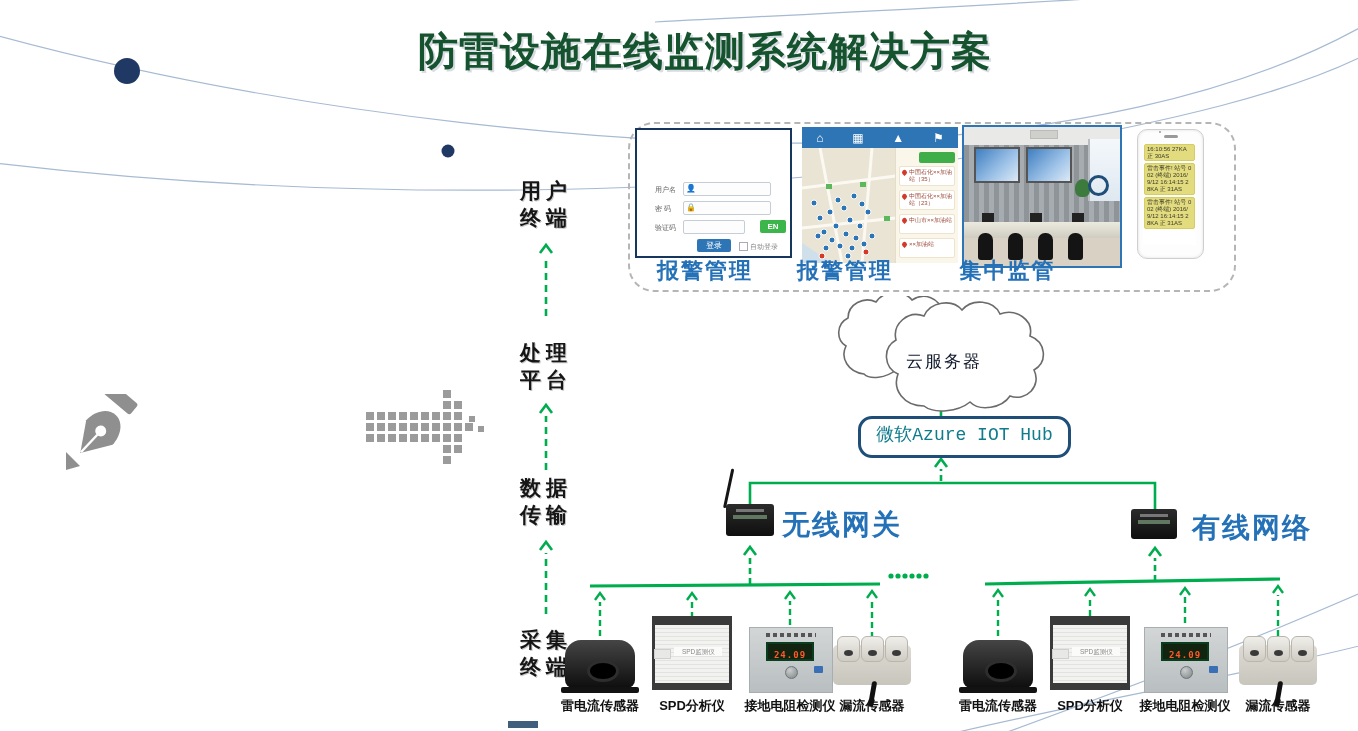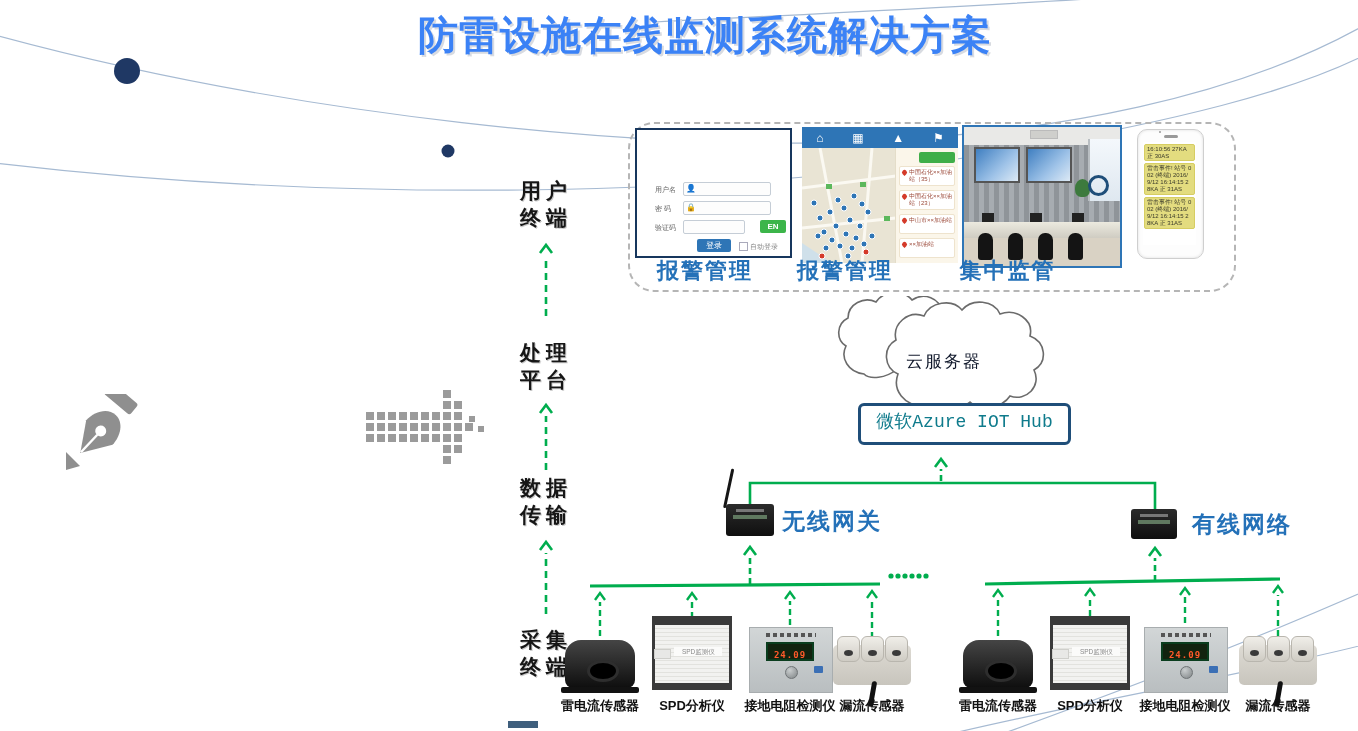--- a/index.html
+++ b/index.html
@@ -2,22 +2,22 @@
 <html><head>
 <meta charset="utf-8">
 <style>
   html,body{margin:0;padding:0;background:#fff;}
   .slide{position:relative;width:1358px;height:731px;background:#fff;overflow:hidden;
          font-family:"Liberation Sans",sans-serif;}
   .abs{position:absolute;}
   svg.layer{position:absolute;left:0;top:0;pointer-events:none;}
 
   
-  .title{left:355px;top:8px;width:700px;text-align:center;font-size:40px;font-weight:bold;
-         color:#3b82f6;letter-spacing:1px;text-shadow:2px 2px 0 #d8dbe1;z-index:3;}
+  .title{left:355px;top:24px;width:700px;text-align:center;font-size:40px;font-weight:bold;
+         color:#14532d;letter-spacing:1px;text-shadow:2px 2px 0 #d8dbe1;z-index:3;}
 
   
   .section-label{left:138px;top:418px;font-size:32px;font-weight:bold;color:#0a0a0a;
                  letter-spacing:3px;text-shadow:2px 2px 0 #cfcfcf;z-index:3;}
   .pixel-arrow{left:366px;top:390px;width:130px;height:80px;z-index:3;}
   .pixel-arrow i{position:absolute;width:8px;height:8px;background:#9b9b9b;}
 
   
   .stage{width:76px;text-align:center;font-family:"Liberation Serif","DejaVu Serif",serif;
          font-weight:bold;font-size:21px;color:#161616;line-height:27px;letter-spacing:5px;
@@ -87,27 +87,27 @@
   .spk{position:absolute;left:50%;top:5px;width:14px;height:3px;margin-left:-7px;background:#9a9a9a;border-radius:2px;}
   .spk-dot{position:absolute;left:50%;top:1px;width:2px;height:2px;margin-left:-12px;background:#9a9a9a;border-radius:50%;}
   .pscreen{position:absolute;left:5px;top:12px;width:53px;height:103px;background:#fff;overflow:hidden;}
   .sms{margin:2px 1px;background:#e3dc7f;border:1px solid #d6cd62;border-radius:2px;padding:1px 2px;
        font-size:6px;line-height:7px;color:#3a3a2a;word-break:break-all;}
   .sms.cut{height:13px;overflow:hidden;}
 
   
   .cloud-label{left:886px;top:350px;width:116px;text-align:center;font-size:17px;color:#0f172a;
                letter-spacing:2px;z-index:3;}
-  .hub{left:858px;top:403px;width:207px;height:36px;border:3.5px solid #1f4e79;border-radius:6px;
+  .hub{left:858px;top:416px;width:207px;height:36px;border:3.5px solid #1f4e79;border-radius:14px;
        background:#fff;z-index:3;text-align:center;}
   .hub span{font-family:"Liberation Mono","DejaVu Sans Mono",monospace;font-size:18px;color:#0f7b8c;
             line-height:32px;letter-spacing:0;}
 
   
-  .gw-label{font-size:23px;font-weight:bold;color:#2471b8;letter-spacing:2px;z-index:3;}
+  .gw-label{font-size:28px;font-weight:bold;color:#2471b8;letter-spacing:2px;z-index:3;}
   .gwdev{background:linear-gradient(180deg,#2b2b2b,#0f0f0f);border-radius:3px;z-index:3;}
   .gwdev .lcd{position:absolute;left:15%;top:35%;width:70%;height:4px;background:#6f8f6f;opacity:.8;}
   .gwdev .lbl2{position:absolute;left:20%;top:15%;width:60%;height:3px;background:#777;}
   .antenna{position:absolute;left:-3px;top:-36px;width:3px;height:40px;background:#161616;
            transform:rotate(12deg);transform-origin:bottom center;border-radius:2px;}
 
   
   .dev-label{position:absolute;top:697px;text-align:center;font-size:13px;font-weight:bold;color:#111;z-index:3;}
   .torus{background:linear-gradient(180deg,#454545,#0e0e0e);border-radius:16px 16px 8px 8px;z-index:3;}
   .torus .hole{position:absolute;left:50%;top:42%;width:26px;height:16px;margin-left:-13px;background:#000;

